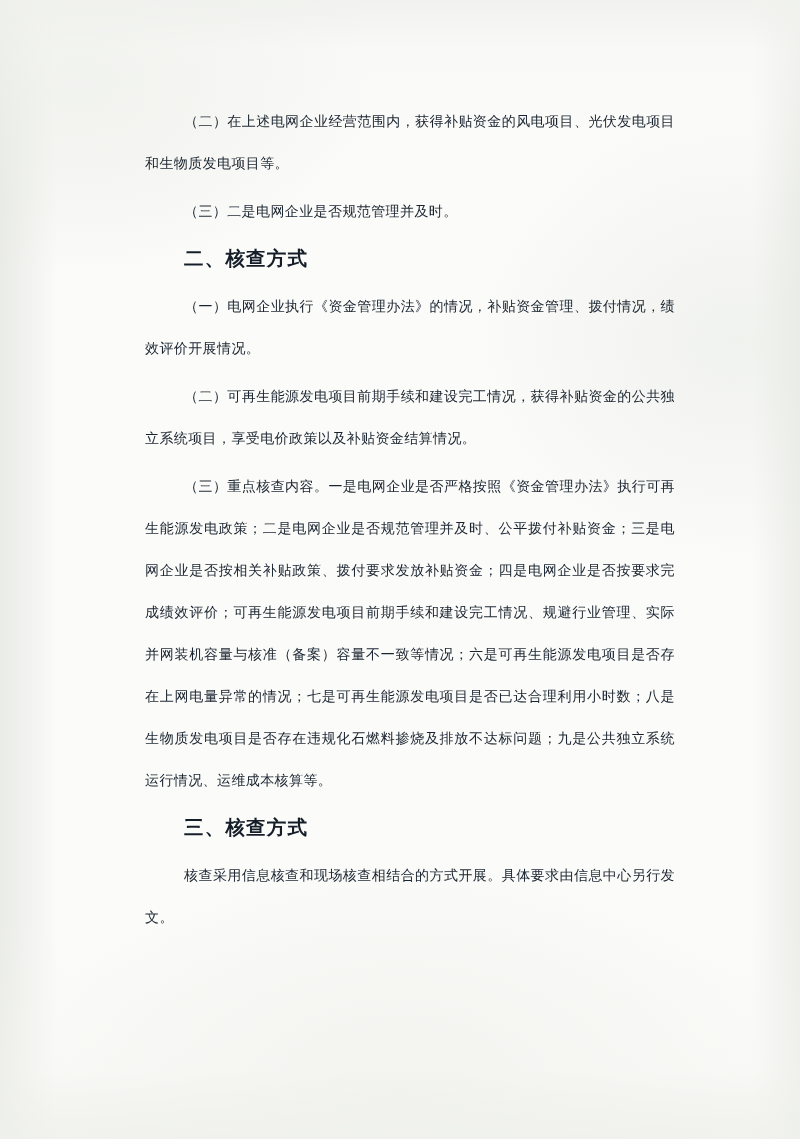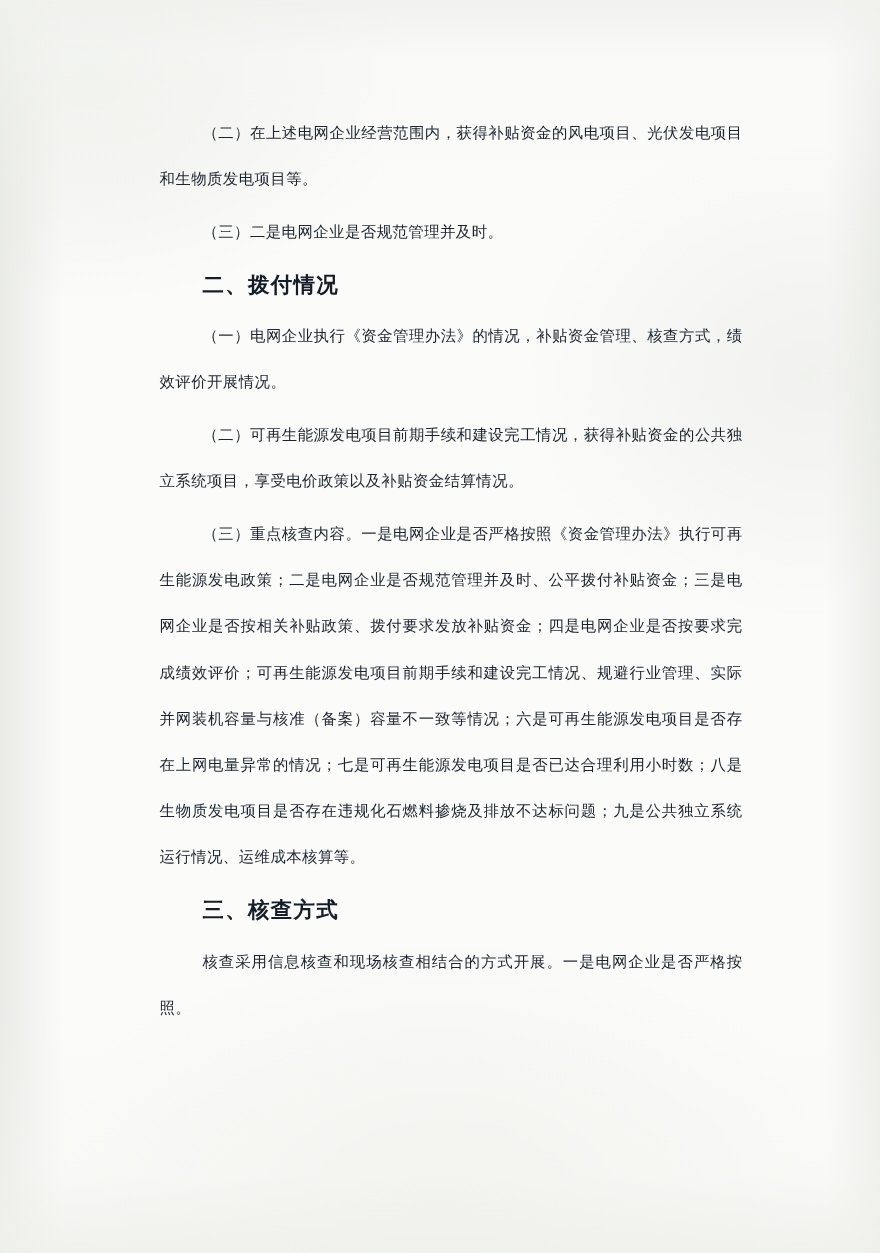--- a/index.html
+++ b/index.html
@@ -93,26 +93,26 @@
   <div class="edge-shadow-right"></div>
   <div class="edge-shadow-bottom"></div>
   <div class="scan-tint"></div>
 
   <div class="content">
 
     <p class="para indent">（二）在上述电网企业经营范围内，获得补贴资金的风电项目、光伏发电项目和生物质发电项目等。</p>
 
     <p class="para indent">（三）二是电网企业是否规范管理并及时。</p>
 
-    <p class="heading">二、拨付情况</p>
+    <p class="heading">二、核查方式</p>
 
-    <p class="para indent">（一）电网企业执行《资金管理办法》的情况，补贴资金管理、核查方式，绩效评价开展情况。</p>
+    <p class="para indent">（一）电网企业执行《资金管理办法》的情况，补贴资金管理、拨付情况，绩效评价开展情况。</p>
 
     <p class="para indent">（二）可再生能源发电项目前期手续和建设完工情况，获得补贴资金的公共独立系统项目，享受电价政策以及补贴资金结算情况。</p>
 
     <p class="para indent">（三）重点核查内容。一是电网企业是否严格按照《资金管理办法》执行可再生能源发电政策；二是电网企业是否规范管理并及时、公平拨付补贴资金；三是电网企业是否按相关补贴政策、拨付要求发放补贴资金；四是电网企业是否按要求完成绩效评价；可再生能源发电项目前期手续和建设完工情况、规避行业管理、实际并网装机容量与核准（备案）容量不一致等情况；六是可再生能源发电项目是否存在上网电量异常的情况；七是可再生能源发电项目是否已达合理利用小时数；八是生物质发电项目是否存在违规化石燃料掺烧及排放不达标问题；九是公共独立系统运行情况、运维成本核算等。</p>
 
     <p class="heading">三、核查方式</p>
 
-    <p class="para indent">核查采用信息核查和现场核查相结合的方式开展。一是电网企业是否严格按照。</p>
+    <p class="para indent">核查采用信息核查和现场核查相结合的方式开展。具体要求由信息中心另行发文。</p>
 
   </div>
 </div>
 
 </body></html>

